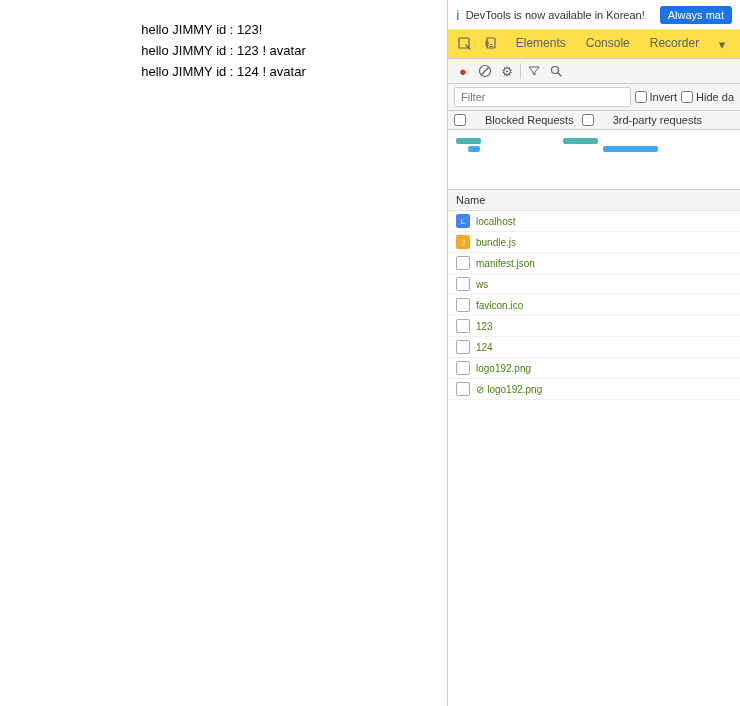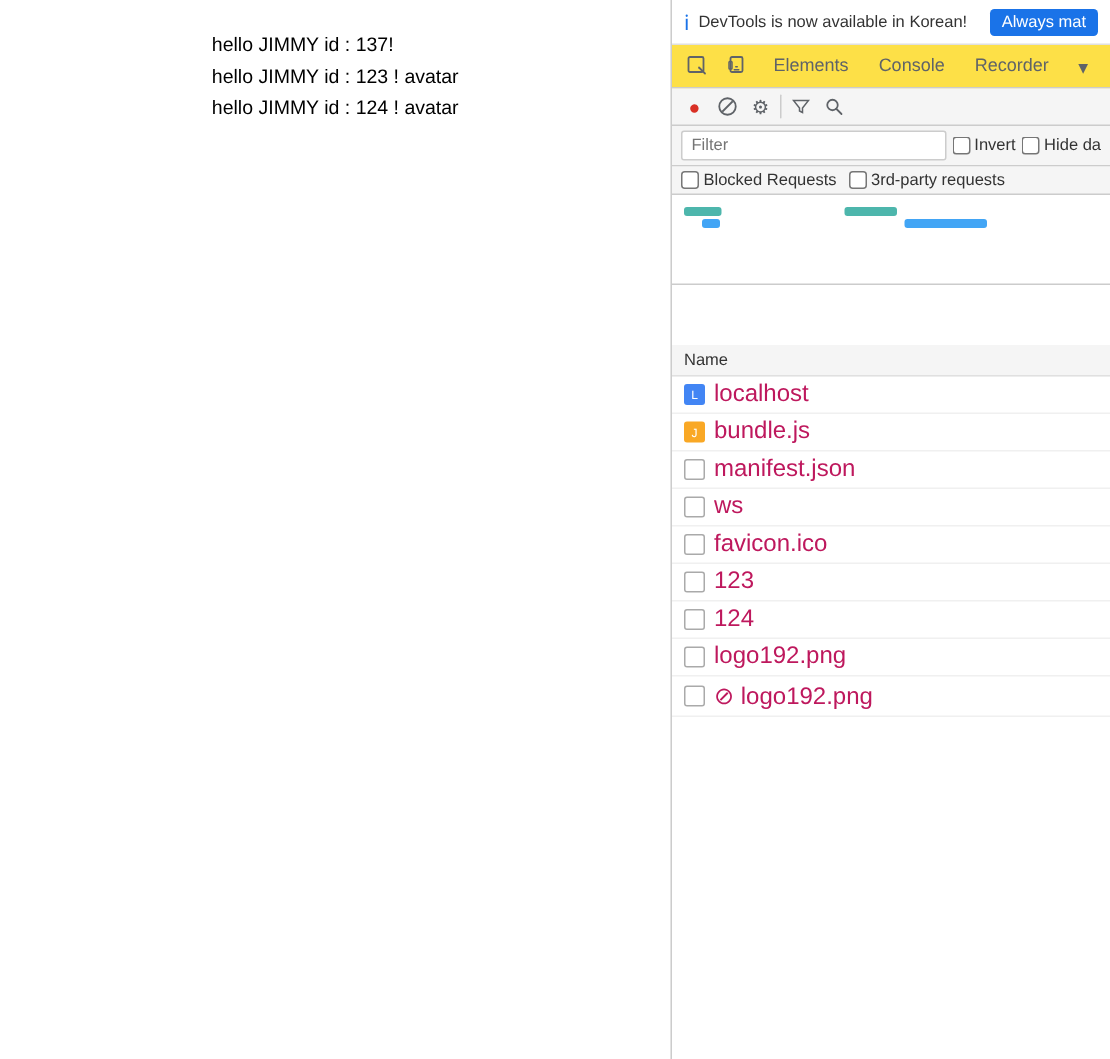--- a/index.html
+++ b/index.html
@@ -170,21 +170,21 @@
       align-items: center;
       background: #f5f5f5;
       border-bottom: 1px solid #ccc;
       padding: 3px 6px;
       gap: 8px;
       flex-shrink: 0;
     }
     .blocked-checkbox-label {
       display: flex;
       align-items: flex-end;
-      gap: 3px;
+      gap: 19px;
       font-size: 11px;
       color: #333;
       cursor: pointer;
     }
     .blocked-checkbox-label input[type="checkbox"] {
       width: 12px;
       height: 12px;
     }
 
     
@@ -225,21 +225,20 @@
       background: #fff;
     }
     .network-list-header {
       display: flex;
       align-items: flex-start;
       background: #f5f5f5;
       border-bottom: 1px solid #e0e0e0;
       padding: 4px 8px;
       position: sticky;
       top: 0;
-      margin-top: 40px;
     }
     .network-list-header span {
       font-size: 11px;
       color: #333;
       font-weight: 500;
     }
     .network-row {
       display: flex;
       align-items: center;
       padding: 3px 8px;
@@ -251,30 +250,30 @@
       width: 14px;
       height: 14px;
       border-radius: 2px;
       flex-shrink: 0;
       display: flex;
       align-items: center;
       justify-content: center;
       font-size: 10px;
     }
     .row-name {
-      font-size: 16px;
-      color: #be185d;
+      font-size: 10px;
+      color: #4d7c0f;
     }
   </style>
 </head>
 <body>
 
 <div class="left-panel">
   <div>
-    <div class="console-line">hello JIMMY id : 137!</div>
+    <div class="console-line">hello JIMMY id : 123!</div>
     <div class="console-line">hello JIMMY id : 123 ! avatar</div>
     <div class="console-line">hello JIMMY id : 124 ! avatar</div>
   </div>
 </div>
 
 <div class="devtools-panel">
 
   <div class="devtools-banner">
     <span class="banner-info-icon">ℹ</span>
     <span class="banner-text">DevTools is now available in Korean!</span>

